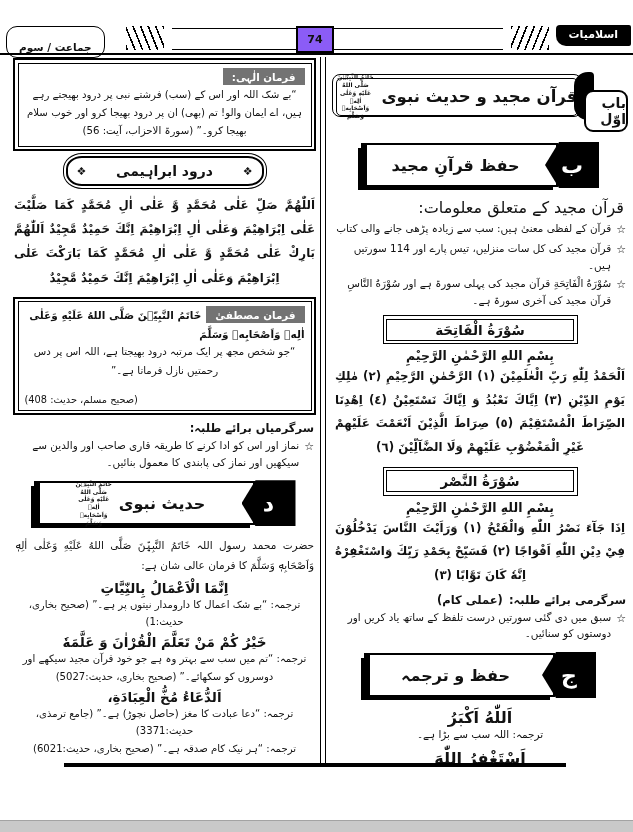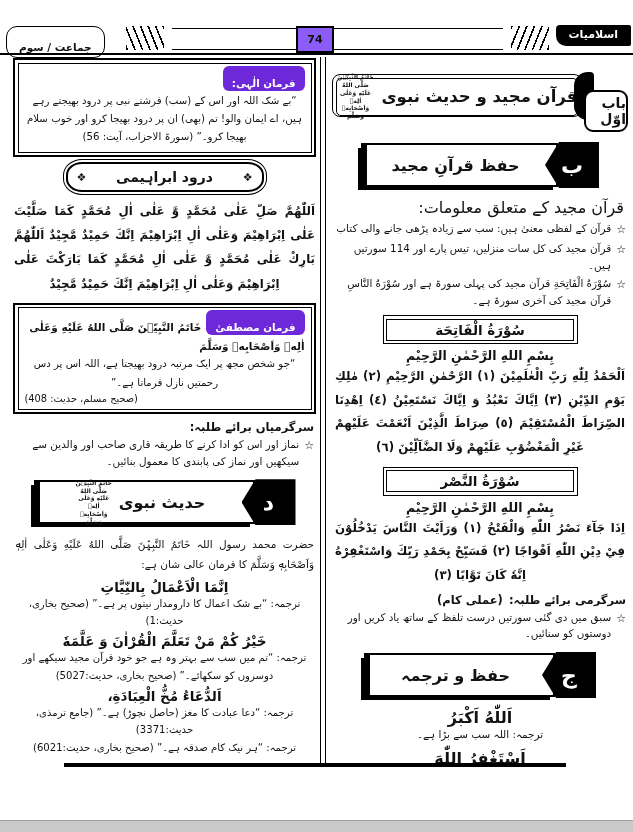--- a/index.html
+++ b/index.html
@@ -67,25 +67,25 @@
   .bismillah{text-align:center;font-size:12.5px;font-weight:bold;margin:4px 0 2px;}
   .ayah{font-size:11.8px;font-weight:600;line-height:2.0;text-align:justify;text-align-last:center;margin:1px 3px;}
   .act-head{font-weight:bold;font-size:11.5px;margin:6px 2px 1px;display:flex;gap:6px;}
   .phrase-ar{text-align:center;font-size:16px;font-weight:bold;margin:9px 0 1px;}
   .phrase-tr{text-align:center;font-size:10.4px;margin-bottom:4px;}
 
   
   .farman-box{border:2px solid #000;padding:2.5px;margin:1px 0 5px;}
   .farman-in{border:1px solid #000;padding:2px 6px 5px;}
   .chip-row{text-align:right;margin-bottom:0;}
-  .chip{display:inline-block;background:#6d28d9;color:#fff;font-size:10.3px;font-weight:bold;
-        padding:11px 9px 2px;border-radius:6px;}
+  .chip{display:inline-block;background:#737373;color:#fff;font-size:10.3px;font-weight:bold;
+        padding:3px 9px 2px;border-radius:0;}
   .hon-inline{font-size:10.5px;font-weight:bold;}
   .farman-text{font-size:10.2px;line-height:1.8;text-align:center;margin:1px 0 0;}
-  .ref-line{text-align:left;font-size:9.8px;margin-top:1px;}
+  .ref-line{text-align:left;font-size:9.8px;margin-top:14px;}
   .cartouche{width:198px;height:30px;margin:5px auto 7px;border:2px solid #000;border-radius:16px/13px;
              outline:1px solid #000;outline-offset:2.5px;display:flex;align-items:center;
              justify-content:space-between;padding:0 9px;box-sizing:border-box;background:#fff;}
   .cartouche-title{flex:1;text-align:center;font-size:14px;font-weight:bold;}
   .flourish{font-size:11px;}
   .durood{font-size:11.8px;font-weight:600;line-height:2.05;text-align:justify;text-align-last:center;margin:0 1px 7px;}
   .hadith-intro{font-size:10.5px;line-height:1.9;margin:7px 2px 2px;text-align:justify;text-align-last:right;}
   .hadith-ar{text-align:center;font-size:13.5px;font-weight:bold;margin:4px 0 0;}
   .hadith-tr{text-align:center;font-size:10.1px;line-height:1.7;margin:0 0 1px;}
 </style>

